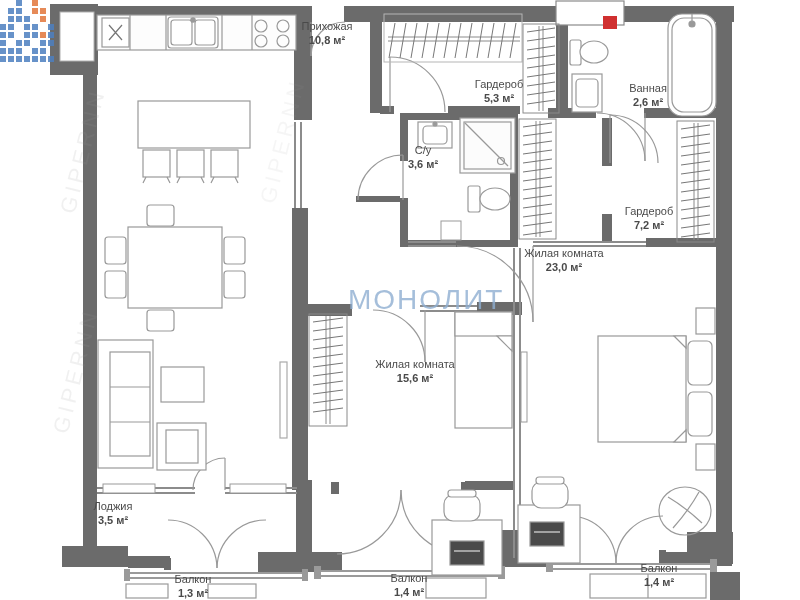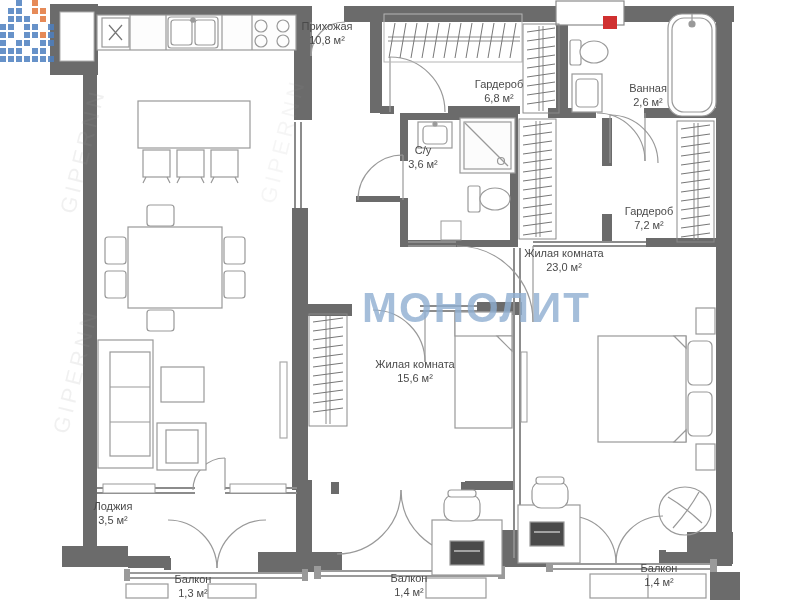--- a/index.html
+++ b/index.html
@@ -6,25 +6,25 @@
   .stage{
     position:relative;width:800px;height:600px;background:#ffffff;overflow:hidden;
     font-family:"Liberation Sans",sans-serif;
   }
   .stage svg{position:absolute;left:0;top:0;}
   .room-label{
     position:absolute;color:#4a4a4a;font-size:11px;line-height:14px;
     text-align:center;white-space:nowrap;z-index:5;
   }
   .room-label .rname{display:block;}
-  .room-label .rarea{display:block;}
+  .room-label .rarea{display:block;font-weight:bold;}
   .room-label.align-right{text-align:right;}
   .brand-text{
-    position:absolute;left:362px;top:284px;z-index:4;
-    font-size:42px;font-weight:bold;letter-spacing:2px;
+    position:absolute;left:348px;top:284px;z-index:4;
+    font-size:28px;font-weight:normal;letter-spacing:2px;
     color:#8fafd2;opacity:.8;
   }
   .ghost{
     position:absolute;z-index:1;color:#9a9a9a;font-size:22px;letter-spacing:4px;
     opacity:.14;transform:rotate(-76deg);transform-origin:left top;
   }
   .logo-grid{position:absolute;left:292px;top:266px;width:60px;height:66px;z-index:4;opacity:.85;}
 </style>
 </head>
 <body>
@@ -356,21 +356,21 @@
     </g>
   </svg>
   <div class="brand-text">МОНОЛИТ</div>
 
   <div class="room-label" style="left:292px;top:19px;width:70px;">
     <span class="rname">Прихожая</span>
     <span class="rarea">10,8 м²</span>
   </div>
   <div class="room-label" style="left:462px;top:77px;width:74px;">
     <span class="rname">Гардероб</span>
-    <span class="rarea">6,8 м²</span>
+    <span class="rarea">5,3 м²</span>
   </div>
   <div class="room-label" style="left:618px;top:81px;width:60px;">
     <span class="rname">Ванная</span>
     <span class="rarea">2,6 м²</span>
   </div>
   <div class="room-label" style="left:400px;top:143px;width:46px;">
     <span class="rname">С/у</span>
     <span class="rarea">3,6 м²</span>
   </div>
   <div class="room-label" style="left:612px;top:204px;width:74px;">

